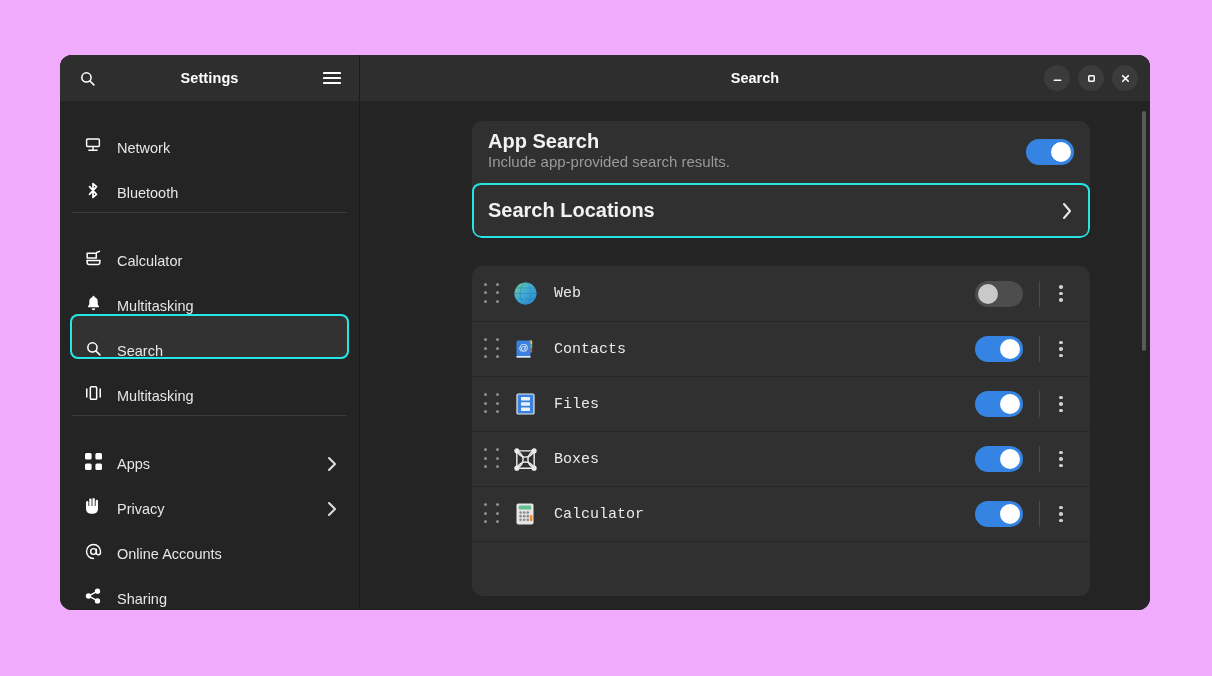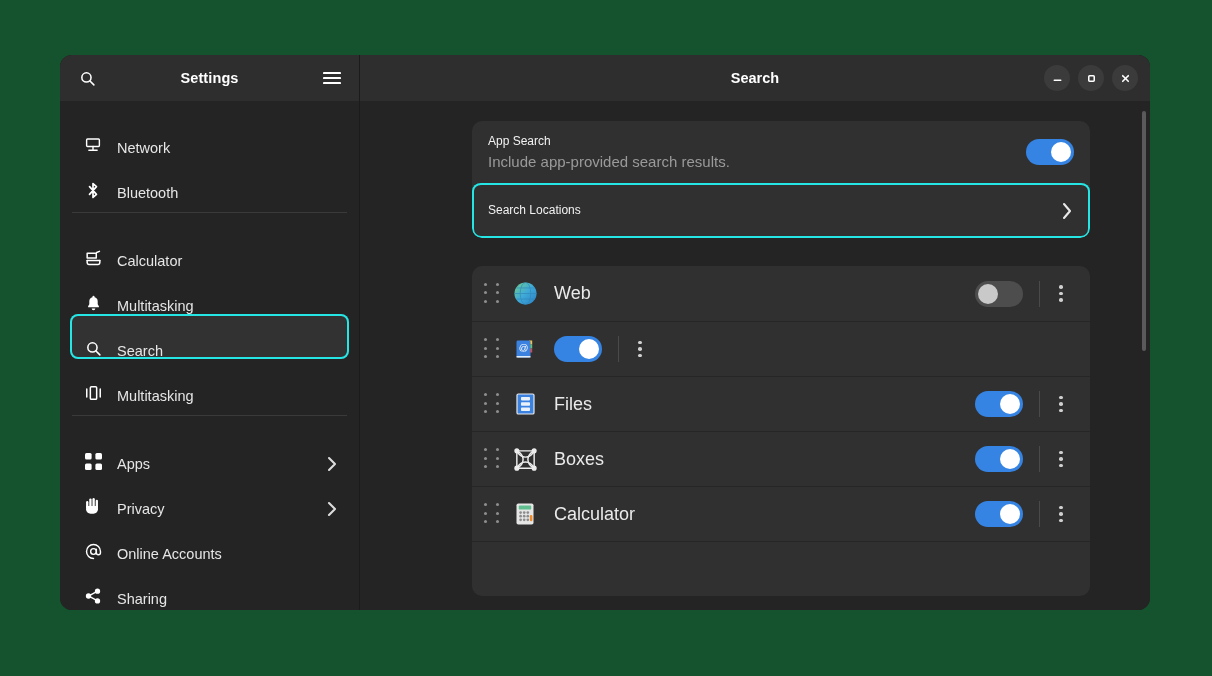--- a/index.html
+++ b/index.html
@@ -3,21 +3,21 @@
 <meta charset="utf-8">
 <style>
   * { box-sizing: border-box; margin: 0; padding: 0; }
   html, body {
     width: 1212px; height: 676px;
     background: #000000;
     font-family: "Liberation Sans", sans-serif;
     overflow: hidden;
   }
 
-  .desktop { position: relative; width: 1212px; height: 676px; background: #14532d; }
+  .desktop { position: relative; width: 1212px; height: 676px; background: #f0abfc; }
 
   .window {
     position: absolute;
     left: 60px; top: 55px;
     width: 1090px; height: 555px;
     border-radius: 12px;
     overflow: hidden;
     display: flex;
     background: #242424;
   }
@@ -113,21 +113,21 @@
     overflow: hidden;
   }
   .card-row {
     display: flex; align-items: center;
     padding: 11px 16px;
     min-height: 56px;
     position: relative;
   }
   .card-row + .card-row { border-top: 1px solid #242424; gap: 36px; }
   .row-texts { flex: 1; min-width: 0; }
-  .row-title { color: #f2f2f2; font-size: 12px; font-weight: normal; line-height: 19px; }
+  .row-title { color: #f2f2f2; font-size: 20px; font-weight: bold; line-height: 19px; }
   .row-sub { color: #9a9a9a; font-size: 15px; line-height: 18px; margin-top: 2px; }
   .card-row.focused {
     box-shadow: inset 0 0 0 2px #26e5e5;
     border-radius: 9px;
     border-top-color: transparent !important;
   }
 
   
   .toggle {
     width: 48px; height: 26px; border-radius: 13px;
@@ -164,21 +164,21 @@
 
   .drag-handle {
     width: 18px; height: 22px; flex: 0 0 18px;
     display: grid; grid-template-columns: 1fr 1fr; grid-template-rows: 1fr 1fr 1fr;
     gap: 4px 5px; align-content: center; justify-content: center;
     cursor: grab; margin-right: 10px;
   }
   .drag-handle i { width: 3px; height: 3px; border-radius: 50%; background: #8e8e8e; display:block; }
 
   .app-icon { width: 26px; height: 26px; flex: 0 0 26px; margin-right: 16px; display:flex; align-items:center; justify-content:center; }
-  .res-name { color: #eaeaea; font-size: 18px; flex: 1; }
+  .res-name { color: #eaeaea; font-size: 15px; flex: 1; font-family: Liberation Mono, monospace; }
 
   .menu-sep { width: 1px; height: 26px; background: #4a4a4a; margin: 0 0 0 16px; }
   .kebab {
     width: 30px; height: 30px; margin-left: 6px;
     display: flex; flex-direction: column; align-items: center; justify-content: center;
     gap: 3px; cursor: pointer; border-radius: 6px;
   }
   .kebab i { width: 3.5px; height: 3.5px; border-radius: 50%; background: #cfcfcf; display:block; }
 
   .scrollbar {
@@ -444,20 +444,21 @@
             <div class="app-icon">
               <svg width="24" height="24" viewBox="0 0 24 24">
                 <rect x="16" y="3.5" width="3.2" height="4" fill="#f6c344"></rect>
                 <rect x="16" y="7.5" width="3.2" height="4" fill="#68c36a"></rect>
                 <rect x="16" y="11.5" width="3.2" height="4" fill="#d44b4b"></rect>
                 <rect x="3.5" y="3.5" width="14" height="17" rx="1.4" fill="#3b82e0"></rect>
                 <rect x="3.5" y="19" width="14" height="1.6" fill="#ffffff" opacity="0.85"></rect>
                 <text x="10.5" y="14.3" font-size="9.5" fill="#ffffff" text-anchor="middle" font-family="'Liberation Sans',sans-serif">@</text>
               </svg>
             </div>
+            <div class="res-name">Contacts</div>
             <div class="toggle on">
                 <div class="knob"></div>
               </div>
             <div class="menu-sep"></div>
             <div class="kebab">
                 <i></i>
                 <i></i>
                 <i></i>
               </div>
           </div>

